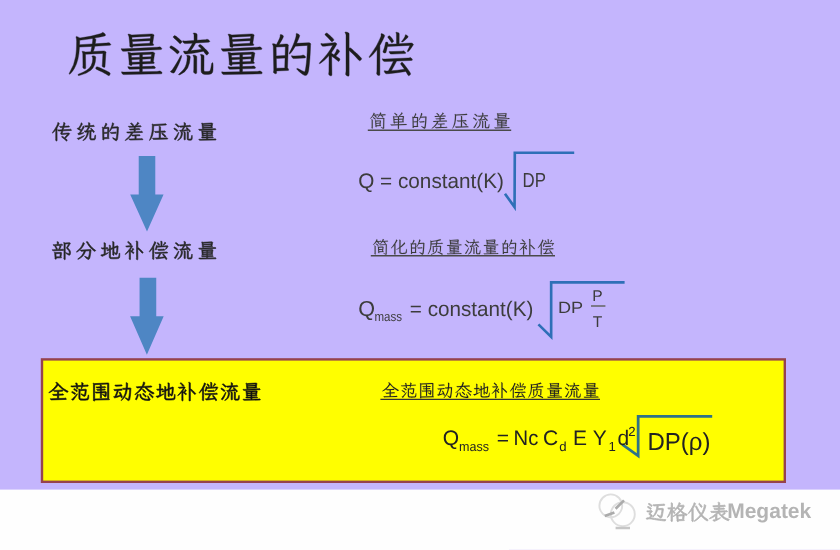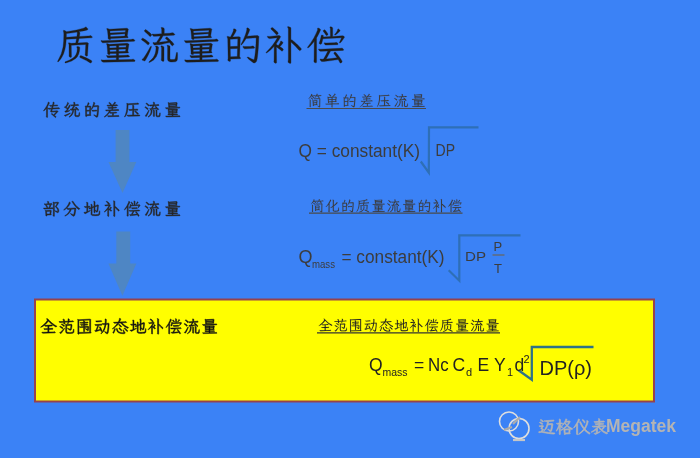--- a/index.html
+++ b/index.html
@@ -1,15 +1,15 @@
 <!DOCTYPE html>
 <html><head><meta charset="utf-8">
 <style>
 html,body{margin:0;padding:0;background:#fefefe;width:700px;height:458px;overflow:hidden}
-#page{position:relative;width:700px;height:458px;background:#3b82f6}
+#page{position:relative;width:700px;height:408px;background:#c4b5fd}
 </style></head>
 <body>
 <div id="page">
 <svg width="700" height="458" viewBox="0 0 700 458" style="position:absolute;left:0;top:0">
 <defs>
 <path id="g8d28" d="M260 649Q425 667 527 685Q532 675 532 658Q532 641 521 572L258 556L259 570ZM873 -18Q800 23 744 47Q689 71 656 85Q623 99 618 99Q613 99 604 88Q595 76 595 65Q595 54 600 50Q606 46 616 41Q753 -20 806 -54Q858 -89 868 -89Q879 -89 888 -70Q896 -52 896 -42Q896 -33 873 -18ZM569 692Q581 695 630 704Q679 714 783 740Q797 745 797 755Q797 765 788 778Q779 792 766 802Q753 813 744 813Q736 813 731 808Q717 792 687 784Q491 723 265 696Q209 729 196 729Q184 729 184 718V713Q184 710 190 688Q196 667 196 623Q196 431 177 313Q149 140 54 -18Q41 -40 41 -50Q41 -60 50 -60Q60 -60 89 -25Q118 10 149 62Q244 219 256 506L513 521Q505 471 492 410L383 404Q337 419 324 419Q310 419 310 414Q310 408 318 394Q325 380 325 350Q328 125 328 116L325 88Q325 71 342 62Q359 53 369 53Q386 53 386 76V94L381 356L744 375Q732 137 730 130Q728 124 728 118Q727 101 744 92Q760 82 770 81Q787 81 788 104L789 122L805 375Q806 379 808 384Q811 388 811 397Q811 406 796 416Q780 426 766 426H758L545 414Q559 447 576 525L886 543Q909 545 909 554Q909 559 902 570Q895 580 884 590Q872 599 863 599Q854 599 845 596Q836 592 800 590L585 576Q592 619 598 660Q598 681 569 692ZM531 271V253Q531 186 500 124Q474 68 404 23Q335 -22 244 -52Q223 -59 223 -72Q223 -85 236 -85Q239 -85 265 -80Q401 -52 492 23Q589 105 595 292Q595 310 578 318Q560 326 538 326Q517 326 517 313Q517 307 524 298Q531 289 531 271Z"></path>
 <path id="g91cf" d="M467 252V197L306 191L301 245ZM703 263 697 205 525 199V255ZM468 345V296L298 288L294 337ZM714 356 708 307 526 298V347ZM158 -66 914 -51Q935 -51 935 -34Q935 -24 925 -14Q915 -4 904 2Q892 9 886 9Q881 9 873 6Q863 3 852 2Q841 0 827 0L524 -7V53L777 61Q795 63 795 76Q795 87 786 96Q776 104 766 109Q755 114 751 114Q747 114 741 112Q727 109 716 108Q706 106 692 105L525 100V155L751 163Q774 165 774 174Q774 183 753 207L776 353Q777 357 780 362Q782 367 782 373Q782 389 766 396Q751 404 740 404H729L294 382Q247 398 232 398Q221 398 221 391Q221 389 223 383Q228 374 232 362Q235 351 236 339L247 204Q248 196 248 188Q249 181 249 175Q249 171 248 166Q248 162 248 157V152Q248 138 258 132Q268 125 280 124Q291 122 294 122Q310 122 310 137V140L309 147L467 153V99L287 94H273Q261 94 250 95Q239 96 228 99Q226 100 224 100Q221 100 221 97Q221 96 222 94Q222 93 222 91Q233 60 244 52Q256 45 278 45Q283 45 288 46Q293 46 299 46L466 51V-8L155 -15Q141 -15 122 -13Q102 -11 97 -9Q96 -9 95 -8Q94 -8 93 -8Q89 -8 89 -13Q89 -15 90 -17Q99 -51 114 -58Q129 -66 148 -66ZM160 419 911 455Q928 457 928 472Q928 484 917 493Q906 502 896 506Q885 511 884 511Q879 511 877 510Q865 507 856 506Q847 504 831 503L146 470H133Q123 470 114 471Q104 472 93 474Q91 475 88 475Q83 475 83 470Q83 468 84 466Q94 432 110 425Q126 418 138 418Q143 418 148 418Q154 419 160 419ZM686 641 679 586 320 568 314 621ZM697 734 691 684 310 664 305 711ZM325 523 735 542Q746 543 754 544Q761 545 761 552Q761 563 739 588L762 737Q763 740 765 744Q767 748 767 753Q767 761 756 771Q744 781 721 781H713L302 758Q251 777 236 777Q225 777 225 770Q225 765 230 757Q243 734 246 711L259 589Q260 580 260 572Q261 565 261 557Q261 553 261 548Q261 542 260 537V531Q260 513 278 506Q295 498 305 498Q313 498 319 502Q325 506 325 516Z"></path>
 <path id="g6d41" d="M126 -35H128Q140 -35 148 -24Q156 -12 168 10Q209 84 239 150Q269 216 285 262Q301 308 301 320Q301 334 293 334Q282 334 266 304Q235 242 194 174Q152 105 111 43Q104 32 94 24Q85 15 74 8Q66 2 66 -2Q66 -9 77 -16Q88 -23 102 -28Q117 -34 126 -35ZM479 294V298Q479 316 464 324Q450 333 434 336Q418 338 413 338Q402 338 402 331Q402 327 406 320Q411 313 413 304Q415 295 415 289Q413 212 396 154Q380 96 346 50Q312 4 259 -40Q236 -59 236 -69Q236 -74 244 -74Q255 -74 275 -64Q378 -17 425 73Q472 163 479 294ZM548 -3V-10Q548 -22 558 -30Q567 -39 578 -43Q590 -47 595 -47Q614 -47 614 -23L615 299Q615 319 600 328Q586 337 570 339Q555 341 551 341Q537 341 537 333Q537 327 543 319Q554 303 554 275L552 67Q552 47 551 30Q550 13 548 -3ZM705 299 704 27Q704 -14 718 -33Q733 -52 758 -57Q782 -62 812 -62Q860 -62 888 -58Q917 -54 931 -39Q945 -24 950 8Q954 40 954 97Q954 108 954 121Q954 134 953 147Q953 183 940 183Q928 183 922 149Q915 110 910 82Q905 53 897 28Q895 21 890 14Q885 7 869 2Q853 -2 818 -2Q780 -2 772 4Q764 10 764 35L766 317Q766 328 760 336Q753 343 734 349Q713 355 701 355Q689 355 689 348Q689 344 695 336Q701 329 703 319Q705 309 705 299ZM214 368Q222 368 230 376Q238 384 244 394Q249 404 249 410Q249 417 233 432Q217 446 194 464Q170 481 145 497Q120 513 102 524Q83 534 78 534Q69 534 61 520Q53 509 53 501Q53 491 66 482Q97 462 130 435Q163 408 194 379Q207 368 214 368ZM269 576Q275 576 284 584Q292 592 299 602Q306 612 306 617Q306 623 292 638Q278 653 257 672Q236 690 214 708Q192 725 174 736Q157 747 152 747Q143 747 134 735Q125 723 125 715Q125 707 137 696Q165 673 194 646Q224 619 251 589Q262 576 269 576ZM592 592 857 608Q885 610 885 623Q885 627 878 638Q870 648 858 658Q845 668 829 668Q825 668 822 668Q818 667 814 666Q801 663 788 661Q775 659 754 657L621 649L622 763Q622 779 608 787Q593 795 576 798Q560 801 553 801Q541 801 541 795Q541 791 547 783Q554 773 556 763Q557 753 557 742L558 645L392 634Q386 634 380 634Q375 633 370 633Q350 633 333 637Q330 638 326 638Q318 638 318 632Q318 628 321 622Q336 590 352 584Q368 579 381 579Q385 579 390 580Q395 580 401 580L525 588Q503 545 479 506Q455 466 424 424L402 422Q396 421 390 421Q384 421 377 421Q372 421 366 422Q361 422 356 423Q353 424 350 424Q347 424 345 424Q337 424 337 419Q337 415 344 400Q350 386 361 373Q372 360 387 360Q391 360 438 366Q485 371 566 384Q647 398 753 422Q779 388 792 370Q805 353 812 348Q818 342 823 342Q831 342 840 350Q849 357 856 366Q862 375 862 380Q862 388 848 407Q833 426 811 449Q789 472 766 494Q743 516 726 532Q709 547 705 551Q693 561 684 561Q675 561 663 552Q650 540 650 532Q650 528 652 525Q655 522 659 518Q673 505 688 492Q702 478 715 464Q656 453 599 444Q542 436 490 431Q516 466 540 504Q564 542 592 592Z"></path>
 <path id="g7684" d="M368 277 362 72 191 66 187 269ZM581 268 779 279Q786 280 791 285Q796 290 796 297Q796 303 788 314Q781 324 769 332Q757 340 743 340Q736 340 730 337Q722 333 712 330Q701 328 685 327L576 322H564Q553 322 541 323Q529 324 515 328Q513 329 509 329Q502 329 502 322Q502 317 508 304Q514 291 524 280Q535 269 548 267H558Q563 267 569 268Q575 268 581 268ZM375 516 370 331 186 322 183 506ZM192 10 415 18Q428 19 436 21Q444 23 444 31Q444 44 420 75L436 520Q436 525 438 530Q441 535 441 540Q441 541 438 548Q435 556 426 564Q418 571 400 571H388L247 563Q255 575 270 599Q284 623 300 650Q315 678 326 700Q336 723 336 732Q336 741 325 750Q314 758 300 764Q286 769 278 769Q266 769 266 757Q266 756 266 754Q267 753 267 751Q268 748 268 742Q268 723 250 680Q232 637 191 560H182Q156 570 140 574Q123 578 115 578Q105 578 105 572Q105 568 107 564Q109 559 112 553Q117 545 120 532Q124 518 124 505L133 38Q133 30 132 20Q130 11 128 0Q127 -3 126 -6Q126 -9 126 -12Q126 -25 136 -33Q145 -41 157 -44Q169 -48 176 -48Q193 -48 193 -26V-23ZM775 -7H773Q745 4 712 20Q679 35 645 54Q638 59 632 60Q625 62 621 62Q611 62 611 54Q611 46 629 28Q647 10 672 -11Q697 -32 720 -49Q742 -66 752 -72Q771 -85 789 -85Q816 -85 830 -65Q845 -45 852 -14Q860 16 864 47Q879 169 888 290Q896 411 900 542Q900 549 902 554Q903 560 903 565Q903 580 890 590Q877 599 864 599H860L609 584Q621 609 636 642Q651 676 662 705Q673 734 673 744Q673 757 658 768Q644 778 628 785Q612 792 609 792Q599 792 599 780Q599 778 600 776Q600 774 600 772Q601 768 601 764Q601 761 601 757Q601 740 590 700Q579 661 560 609Q540 557 516 502Q491 447 465 399Q455 380 455 369Q455 361 460 361Q471 361 505 406Q539 450 583 526L834 542Q833 478 830 404Q826 329 820 254Q814 180 805 114Q796 48 784 1Q781 -7 775 -7Z"></path>
 <path id="g8865" d="M597 754V19Q597 -4 593 -24Q589 -45 589 -58Q589 -71 602 -82Q614 -92 628 -96Q641 -100 642 -100Q662 -100 662 -74L661 436Q767 345 858 237Q870 222 881 222Q892 222 907 237Q922 252 922 262Q922 272 905 290Q888 308 861 334Q834 360 806 388Q777 415 751 438Q725 462 706 476Q687 491 680 491Q672 491 661 480V779Q661 792 654 798Q648 805 624 814Q600 822 588 822Q575 822 575 814Q575 810 586 792Q597 773 597 754ZM385 322Q462 399 462 418Q462 437 429 455Q416 462 409 462Q402 462 402 449Q402 436 384 406Q367 375 343 349Q336 353 298 373V398Q355 477 374 513Q393 549 398 555Q404 561 404 570Q404 579 390 590Q377 600 363 600H356Q353 600 348 599L131 578Q127 577 123 577H106Q95 577 88 580Q80 582 76 582Q72 582 72 578Q72 574 77 560Q82 547 95 535Q108 523 124 523Q140 523 154 525L321 543Q272 448 206 364Q140 281 55 192Q39 175 39 168Q39 161 46 161Q52 161 80 180Q154 228 243 329L241 15Q241 -13 238 -30Q235 -46 235 -56Q235 -65 250 -79Q264 -93 287 -93Q303 -93 303 -69L298 315Q370 267 402 238Q434 208 440 208Q455 208 466 237Q470 248 470 253Q470 258 462 268Q453 278 385 322ZM277 641Q294 617 303 617Q312 617 328 632Q343 648 343 656Q343 665 329 682Q315 699 294 719Q272 739 250 758Q228 778 214 789Q201 800 194 800Q187 800 173 790Q159 780 159 771Q159 762 166 755Q246 681 277 641Z"></path>

